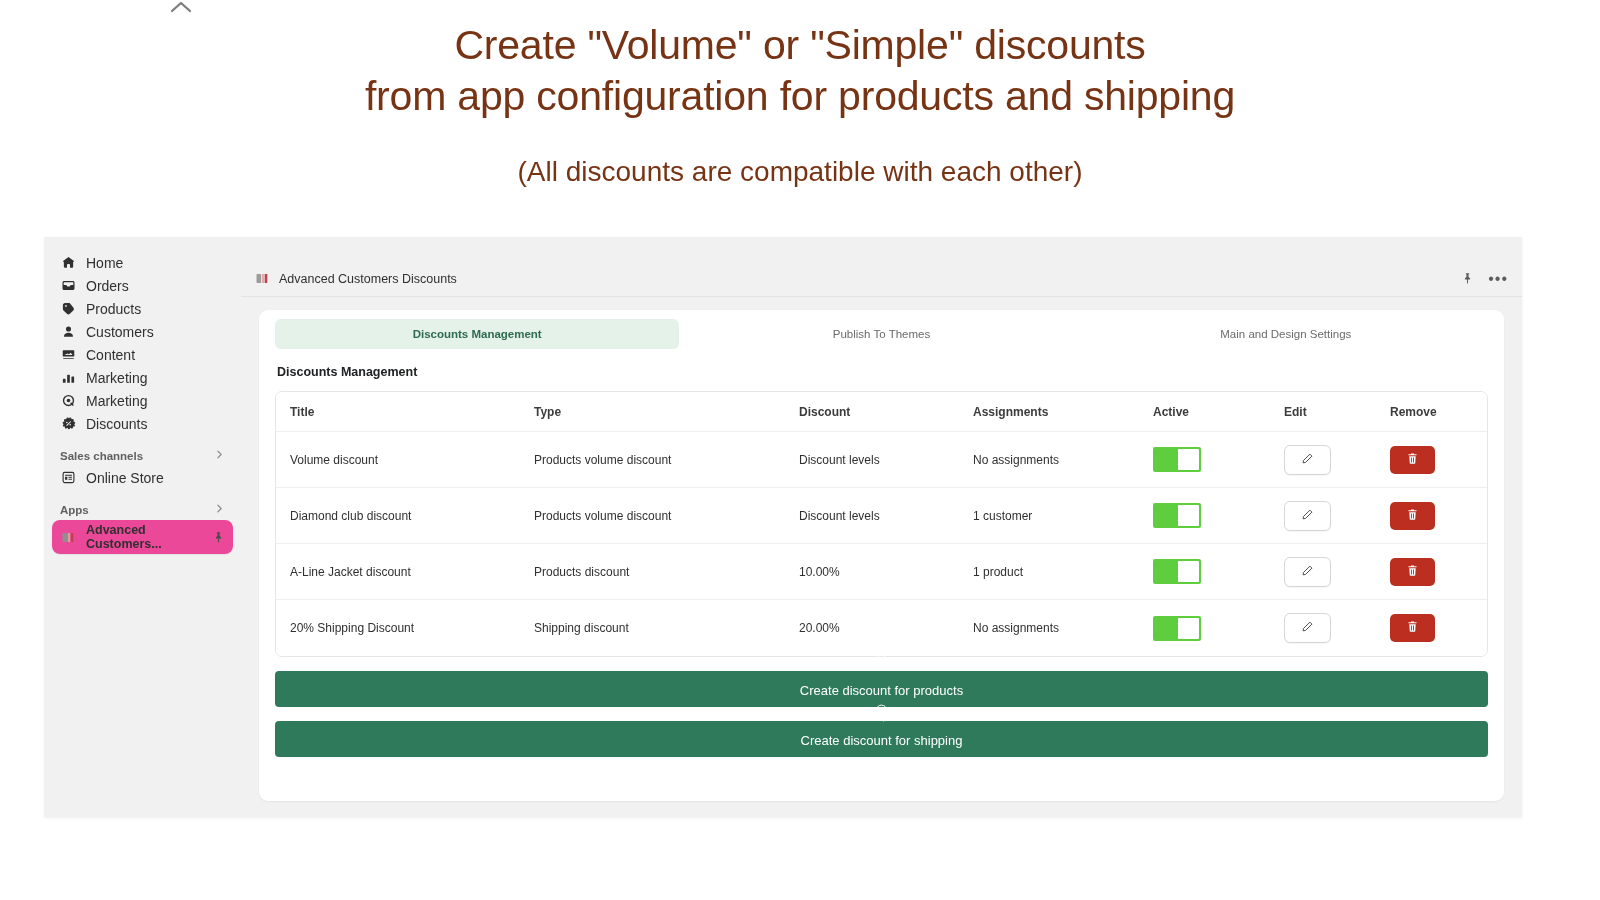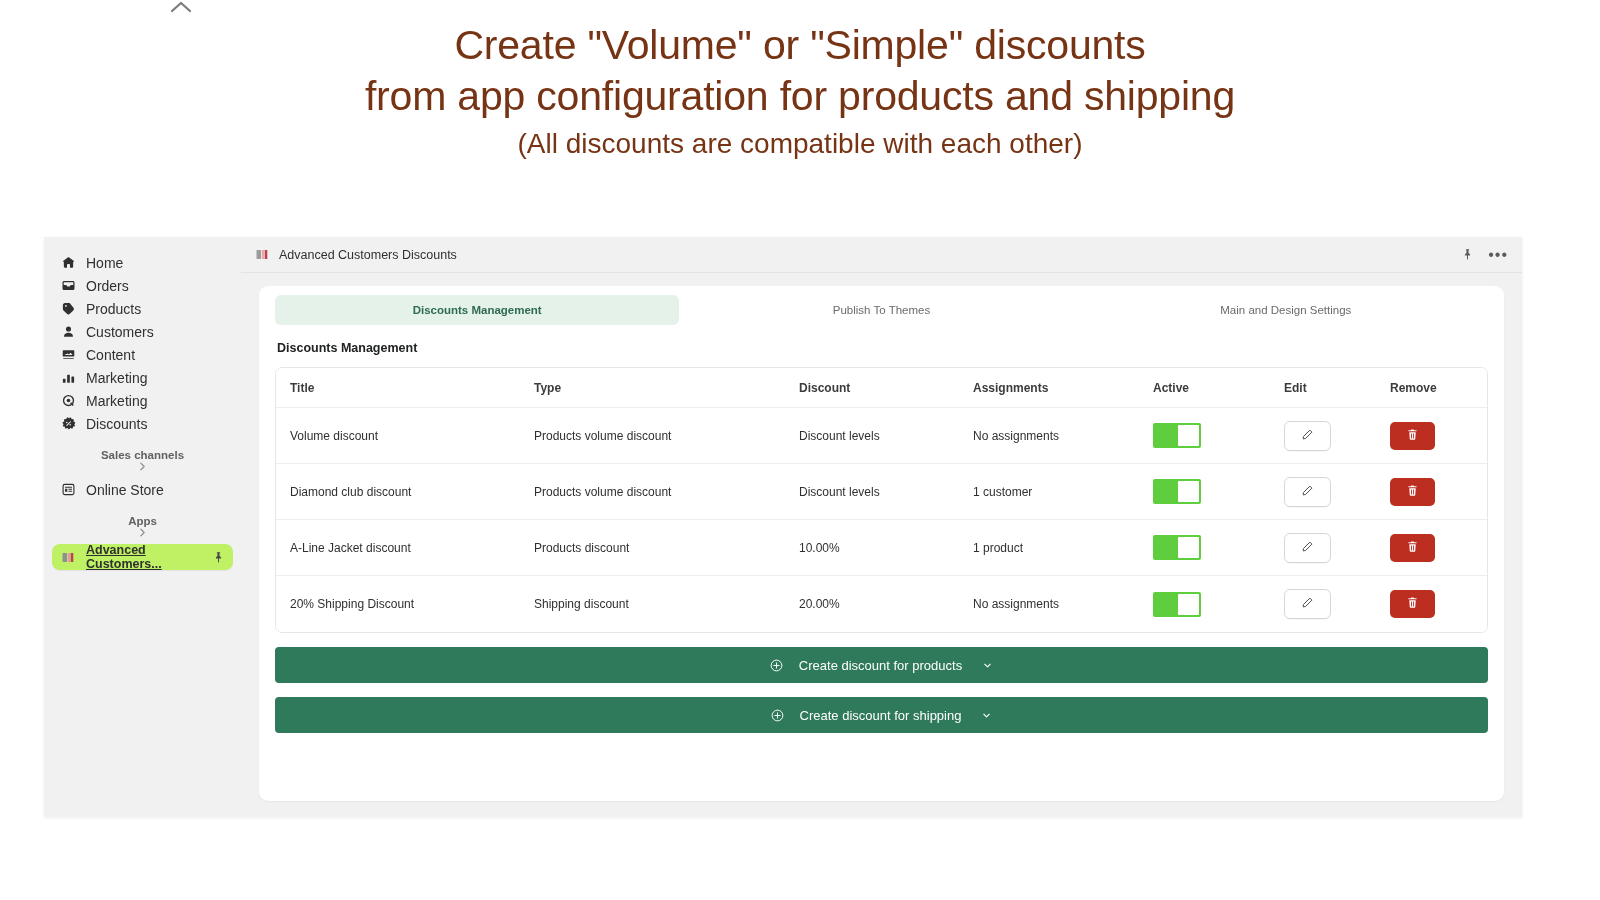--- a/index.html
+++ b/index.html
@@ -33,21 +33,21 @@
   }
   .headline {
     font-size: 41px;
     line-height: 51px;
     font-weight: 400;
     color: #773415;
     letter-spacing: -0.2px;
   }
   .headline .line2 { display: block; }
   .subheadline {
-    margin-top: 4px;
+    margin-top: 32px;
     font-size: 28px;
     line-height: 36px;
     font-weight: 400;
     color: #773415;
   }
 
   
   .admin-shell {
     position: absolute;
     left: 44px;
@@ -92,31 +92,29 @@
 
   .nav-section {
     display: flex;
     align-items: center;
     justify-content: space-between;
     margin: 14px 16px 4px 16px;
     color: #616161;
     font-size: 11.5px;
     font-weight: bold;
     cursor: pointer;
-    flex-direction: column;
   }
   .nav-section .chev { color: #8a8a8a; font-size: 11px; }
 
   .nav-item.selected {
-    background: #bef264;
+    background: #ec4899;
     border-radius: 8px;
     box-shadow: 0 1px 1px rgba(0,0,0,0.06);
-    height: 26px;
+    height: 34px;
     font-weight: bold;
-    text-decoration: underline;
   }
   .nav-item.selected .label { font-weight: bold; font-size: 12.5px; }
   .nav-item.selected .trailing {
     margin-left: auto;
     display: flex;
     align-items: center;
     color: #4a4a4a;
   }
 
   
@@ -129,20 +127,21 @@
   }
 
   .app-bar {
     height: 36px;
     background: #f1f1f1;
     display: flex;
     align-items: center;
     padding: 0 14px 0 14px;
     box-sizing: border-box;
     border-bottom: 1px solid #e3e3e3;
+    margin-top: 24px;
   }
   .app-bar .app-logo {
     width: 15px; height: 15px;
     margin-right: 9px;
     flex: 0 0 15px;
     border-radius: 3px;
     display: flex; align-items: center; justify-content: center;
     overflow: hidden;
   }
   .app-bar .app-title { font-size: 12.5px; color: #303030; }
@@ -280,20 +279,21 @@
     height: 36px;
     background: #2f7a5b;
     border-radius: 4px;
     color: #ffffff;
     font-size: 13px;
     display: flex;
     align-items: center;
     justify-content: center;
     gap: 16px;
     cursor: pointer;
+    flex-direction: column;
   }
   .btn-create .plus { display: inline-flex; align-items: center; }
   .btn-create .caret { display: inline-flex; align-items: center; margin-left: 4px; }
 </style>
 </head>
 <body>
 
 <div class="chevron-top">
   <svg viewBox="0 0 26 22" width="26" height="22" aria-hidden="true">
     <path d="M4 15 L13 7 L22 15" fill="none" stroke="#7b7b7b" stroke-width="2.2" stroke-linecap="round" stroke-linejoin="round"></path>

